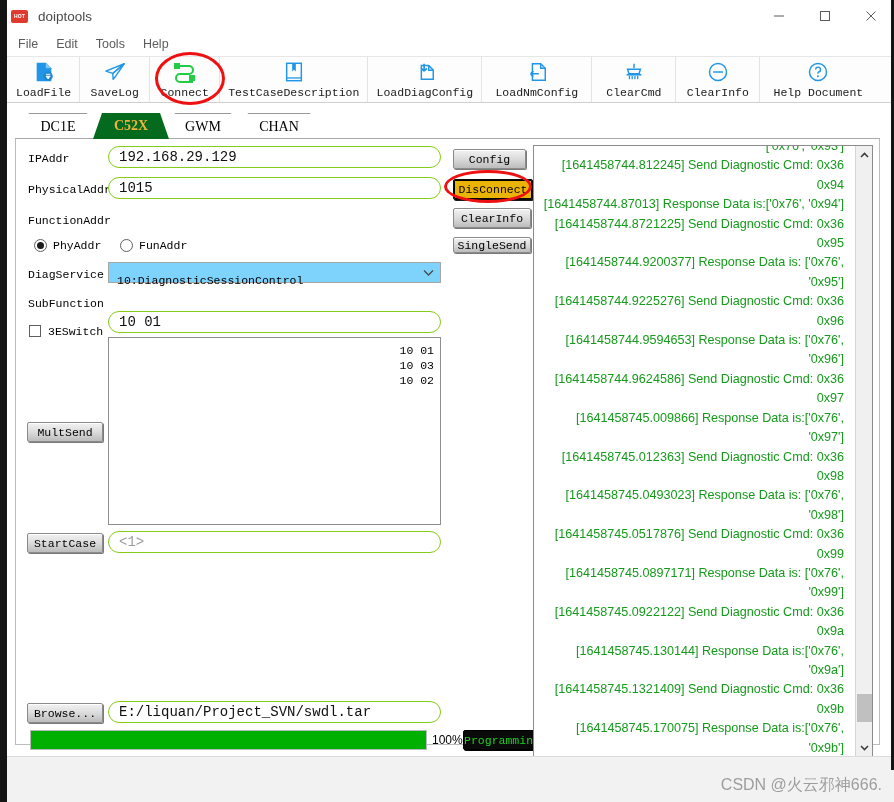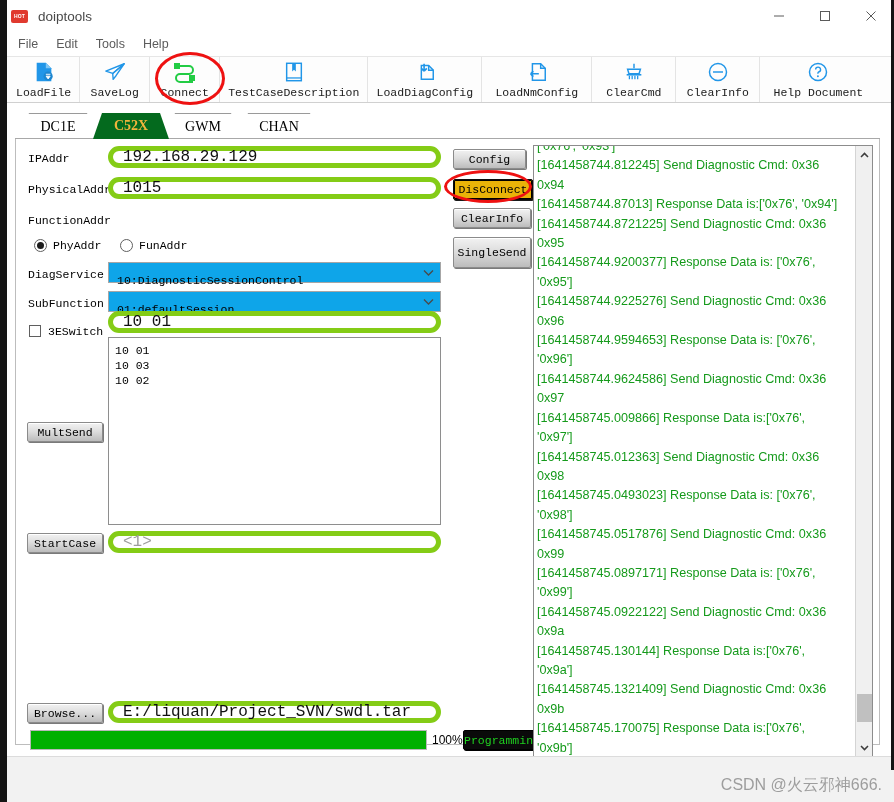--- a/index.html
+++ b/index.html
@@ -8,20 +8,21 @@
     margin: 0; padding: 0;
     width: 894px; height: 802px;
     background: #ffffff;
     font-family: "Liberation Sans", sans-serif;
     overflow: hidden;
   }
   #app {
     position: relative;
     width: 894px; height: 802px;
     background: #ffffff;
+    text-align: right;
   }
 
   
   .titlebar {
     position: absolute; left: 0; top: 0;
     width: 894px; height: 32px;
     background: #ffffff;
     display: flex; align-items: center;
   }
   .app-icon {
@@ -152,37 +153,37 @@
     position: absolute;
     font-family: "Liberation Mono", monospace;
     font-size: 11.5px;
     color: #000000;
     white-space: nowrap;
   }
 
   
   .rinput {
     position: absolute;
-    border: 5px solid #84cc16;
+    border: 1px solid #84cc16;
     border-radius: 11px;
     background: #ffffff;
     font-family: "Liberation Mono", monospace;
-    font-size: 16px;
+    font-size: 14px;
     color: #101010;
     padding: 0 10px;
     display: flex; align-items: center;
     outline: none;
   }
   .rinput.ph { color: #9d9d9d; }
 
   
   .ddl {
     position: absolute;
     border: 1px solid #a6a6a6;
-    background: #0ea5e9;
+    background: #7dd3fc;
     font-family: "Liberation Mono", monospace;
     font-size: 11.5px;
     color: #000;
     padding: 16px 20px 0 8px;
     display: flex; align-items: center;
   }
   .ddl .caret {
     position: absolute; right: 6px; top: 50%;
     transform: translateY(-50%);
     color: #444;
@@ -511,28 +512,20 @@
     <div class="ddl" style="left:92px; top:123px; width:333px; height:21px;">
       <span>10:DiagnosticSessionControl</span>
       <span class="caret">
         <svg width="11" height="7" viewBox="0 0 11 7">
             <path d="M1 1l4.5 4.5L10 1" fill="none" stroke="#4a4a4a" stroke-width="1.3"></path>
           </svg>
       </span>
     </div>
 
     <div class="fld-label" style="left:12px; top:158px;">SubFunction</div>
-    <div class="ddl" style="left:92px; top:152px; width:333px; height:21px;">
-      <span>01:defaultSession</span>
-      <span class="caret">
-        <svg width="11" height="7" viewBox="0 0 11 7">
-            <path d="M1 1l4.5 4.5L10 1" fill="none" stroke="#4a4a4a" stroke-width="1.3"></path>
-          </svg>
-      </span>
-    </div>
 
     <div class="check-wrap" style="left:13px; top:174px; height:22px;margin-top:7px;">
       <span class="check-box"></span>
       <span>3ESwitch</span>
     </div>
     <div class="rinput" style="left:92px; top:172px; width:333px; height:22px;">10 01</div>
 
     <div class="tarea" style="left:92px; top:198px; width:333px; height:188px;">10 01
 10 03
 10 02</div>
@@ -547,21 +540,21 @@
 
     <div class="progress-track" style="left:14px; top:591px; width:397px; height:20px;">
       <div class="progress-fill" id="progress-fill" style="width: 100%; background: rgb(0, 176, 0);"></div>
     </div>
     <div class="progress-pct" style="left:416px; top:594px;">100%</div>
     <div class="btn3d blackgreen" style="left:447px; top:591px; width:78px; height:20px;">Programming</div>
 
     <div class="btn3d" style="left:437px; top:10px; width:73px; height:20px;">Config</div>
     <div class="btn3d green" style="left:437px; top:40px; width:80px; height:21px;">DisConnect</div>
     <div class="btn3d" style="left:437px; top:69px; width:78px; height:20px;">ClearInfo</div>
-    <div class="btn3d" style="left:437px; top:98px; width:78px; height:31px;">SingleSend</div>
+    <div class="btn3d" style="left:437px; top:98px; width:78px; height:16px;">SingleSend</div>
 
     <div class="logbox" style="left:517px; top:6px; width:340px; height:612px;padding-left:43px;">
       <div class="logtext" style="color: rgb(21, 154, 27);">['0x76', '0x93']
 [1641458744.812245] Send Diagnostic Cmd: 0x36 0x94
 [1641458744.87013] Response Data is:['0x76', '0x94']
 [1641458744.8721225] Send Diagnostic Cmd: 0x36 0x95
 [1641458744.9200377] Response Data is: ['0x76', '0x95']
 [1641458744.9225276] Send Diagnostic Cmd: 0x36 0x96
 [1641458744.9594653] Response Data is: ['0x76', '0x96']
 [1641458744.9624586] Send Diagnostic Cmd: 0x36 0x97

